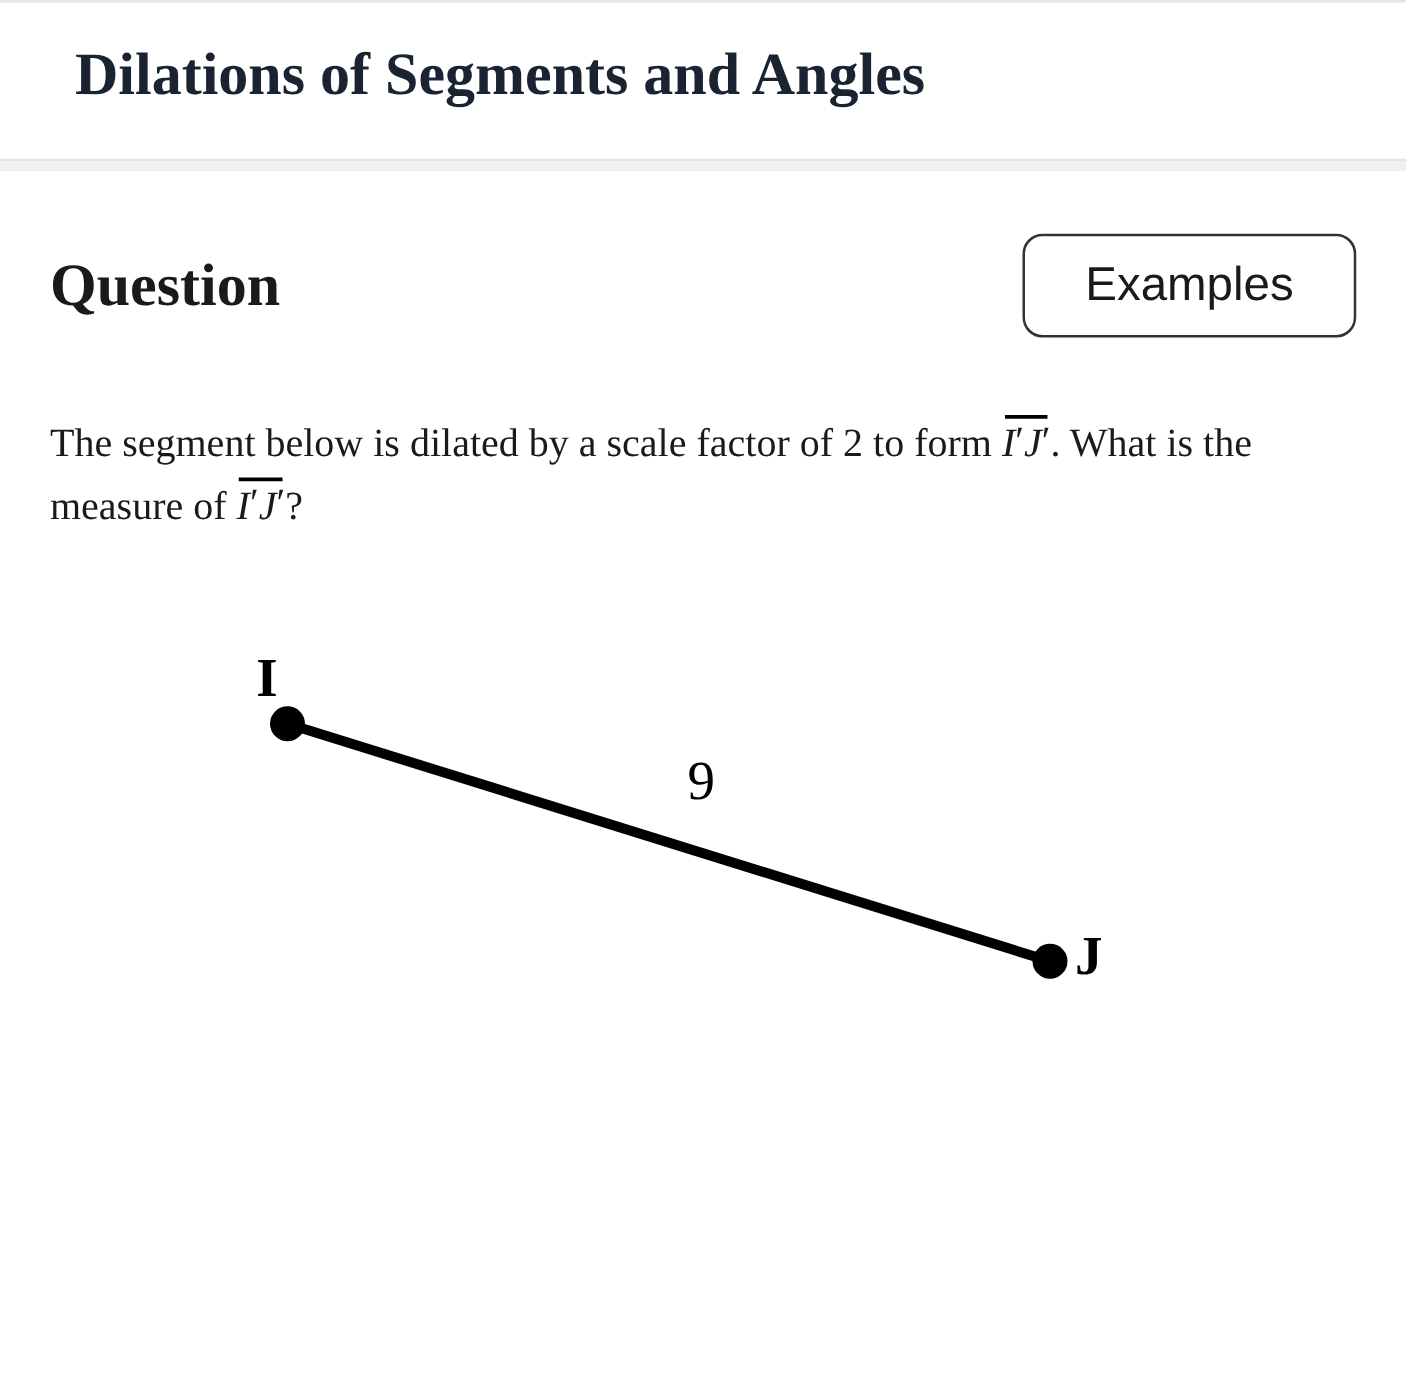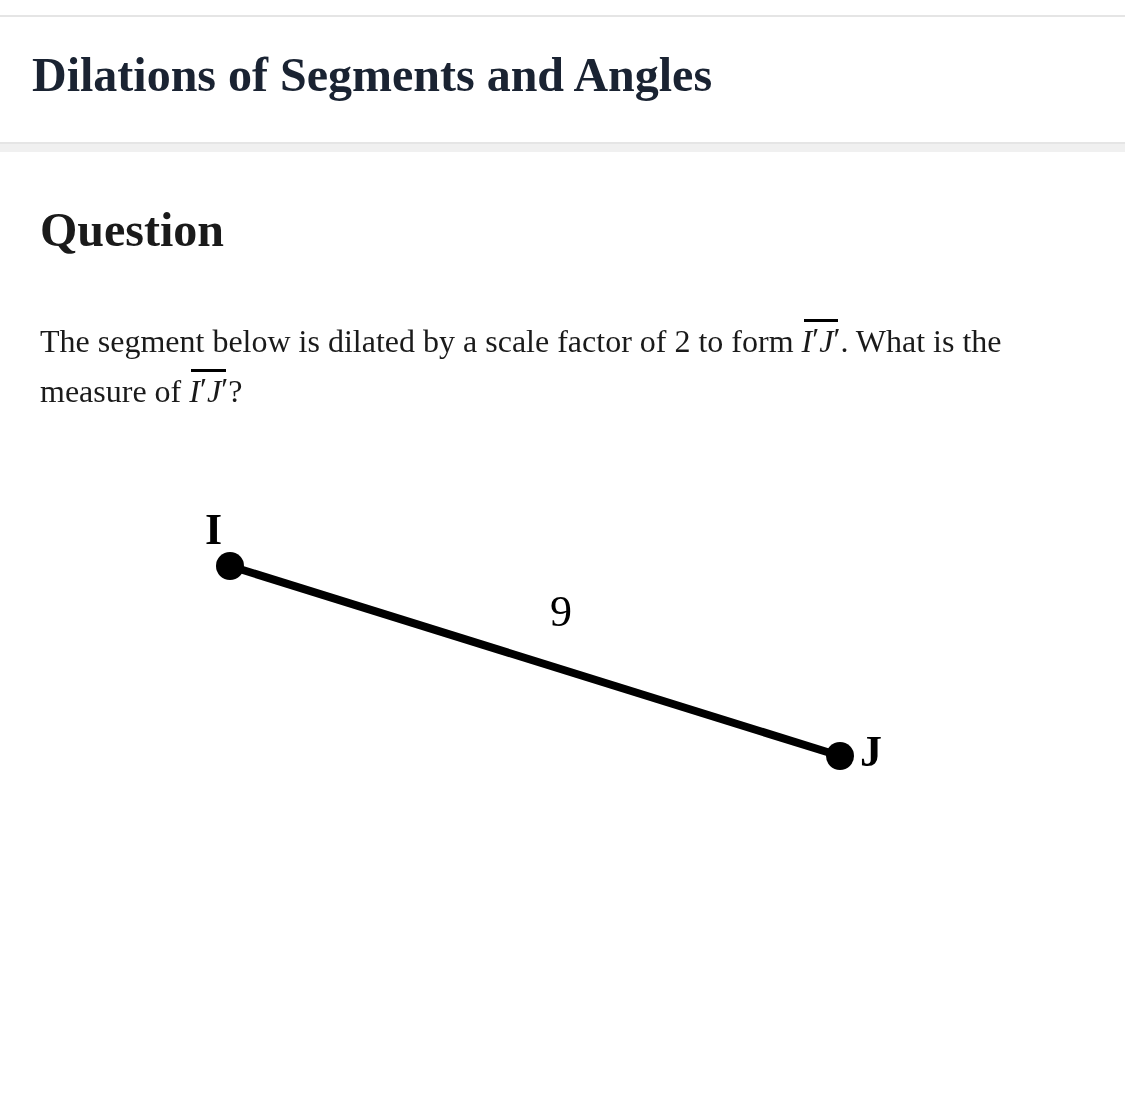--- a/index.html
+++ b/index.html
@@ -10,22 +10,21 @@
     body {
       font-family: Georgia, 'Times New Roman', serif;
       background: #ffffff;
       width: 1125px;
       height: 1109px;
       position: relative;
     }
     .header-section {
       border-top: 2px solid #e5e5e5;
       border-bottom: 2px solid #e5e5e5;
-      padding: 30px 40px 40px 32px;
-      margin-top: 15px;
+      padding: 30px 40px 40px 60px;
     }
     .page-title {
       font-size: 48px;
       font-weight: bold;
       color: #1a2332;
     }
     .content-section {
       border-top: 8px solid #f0f0f0;
       padding: 50px 40px 40px 40px;
     }
@@ -88,20 +87,21 @@
 </head>
 <body>
 
 <div class="header-section">
   <h1 class="page-title">Dilations of Segments and Angles</h1>
 </div>
 
 <div class="content-section">
   <div class="question-row">
     <div class="question-label">Question</div>
+    <button class="examples-button">Examples</button>
   </div>
 
   <div class="question-text">
     <span>The segment below is dilated by a scale factor of </span><span>2</span><span> to form </span><span class="math-segment"><span class="overline"></span><span>I</span><span class="prime">′</span><span>J</span><span class="prime">′</span></span><span>. What is the measure of </span><span class="math-segment"><span class="overline"></span><span>I</span><span class="prime">′</span><span>J</span><span class="prime">′</span></span><span>?</span>
   </div>
 
   <div class="diagram-container">
     <svg class="diagram-svg" viewBox="0 0 780 280">
       <line x1="70" y1="60" x2="680" y2="250" stroke="#000" stroke-width="8"></line>
       <circle cx="70" cy="60" r="14" fill="#000"></circle>

